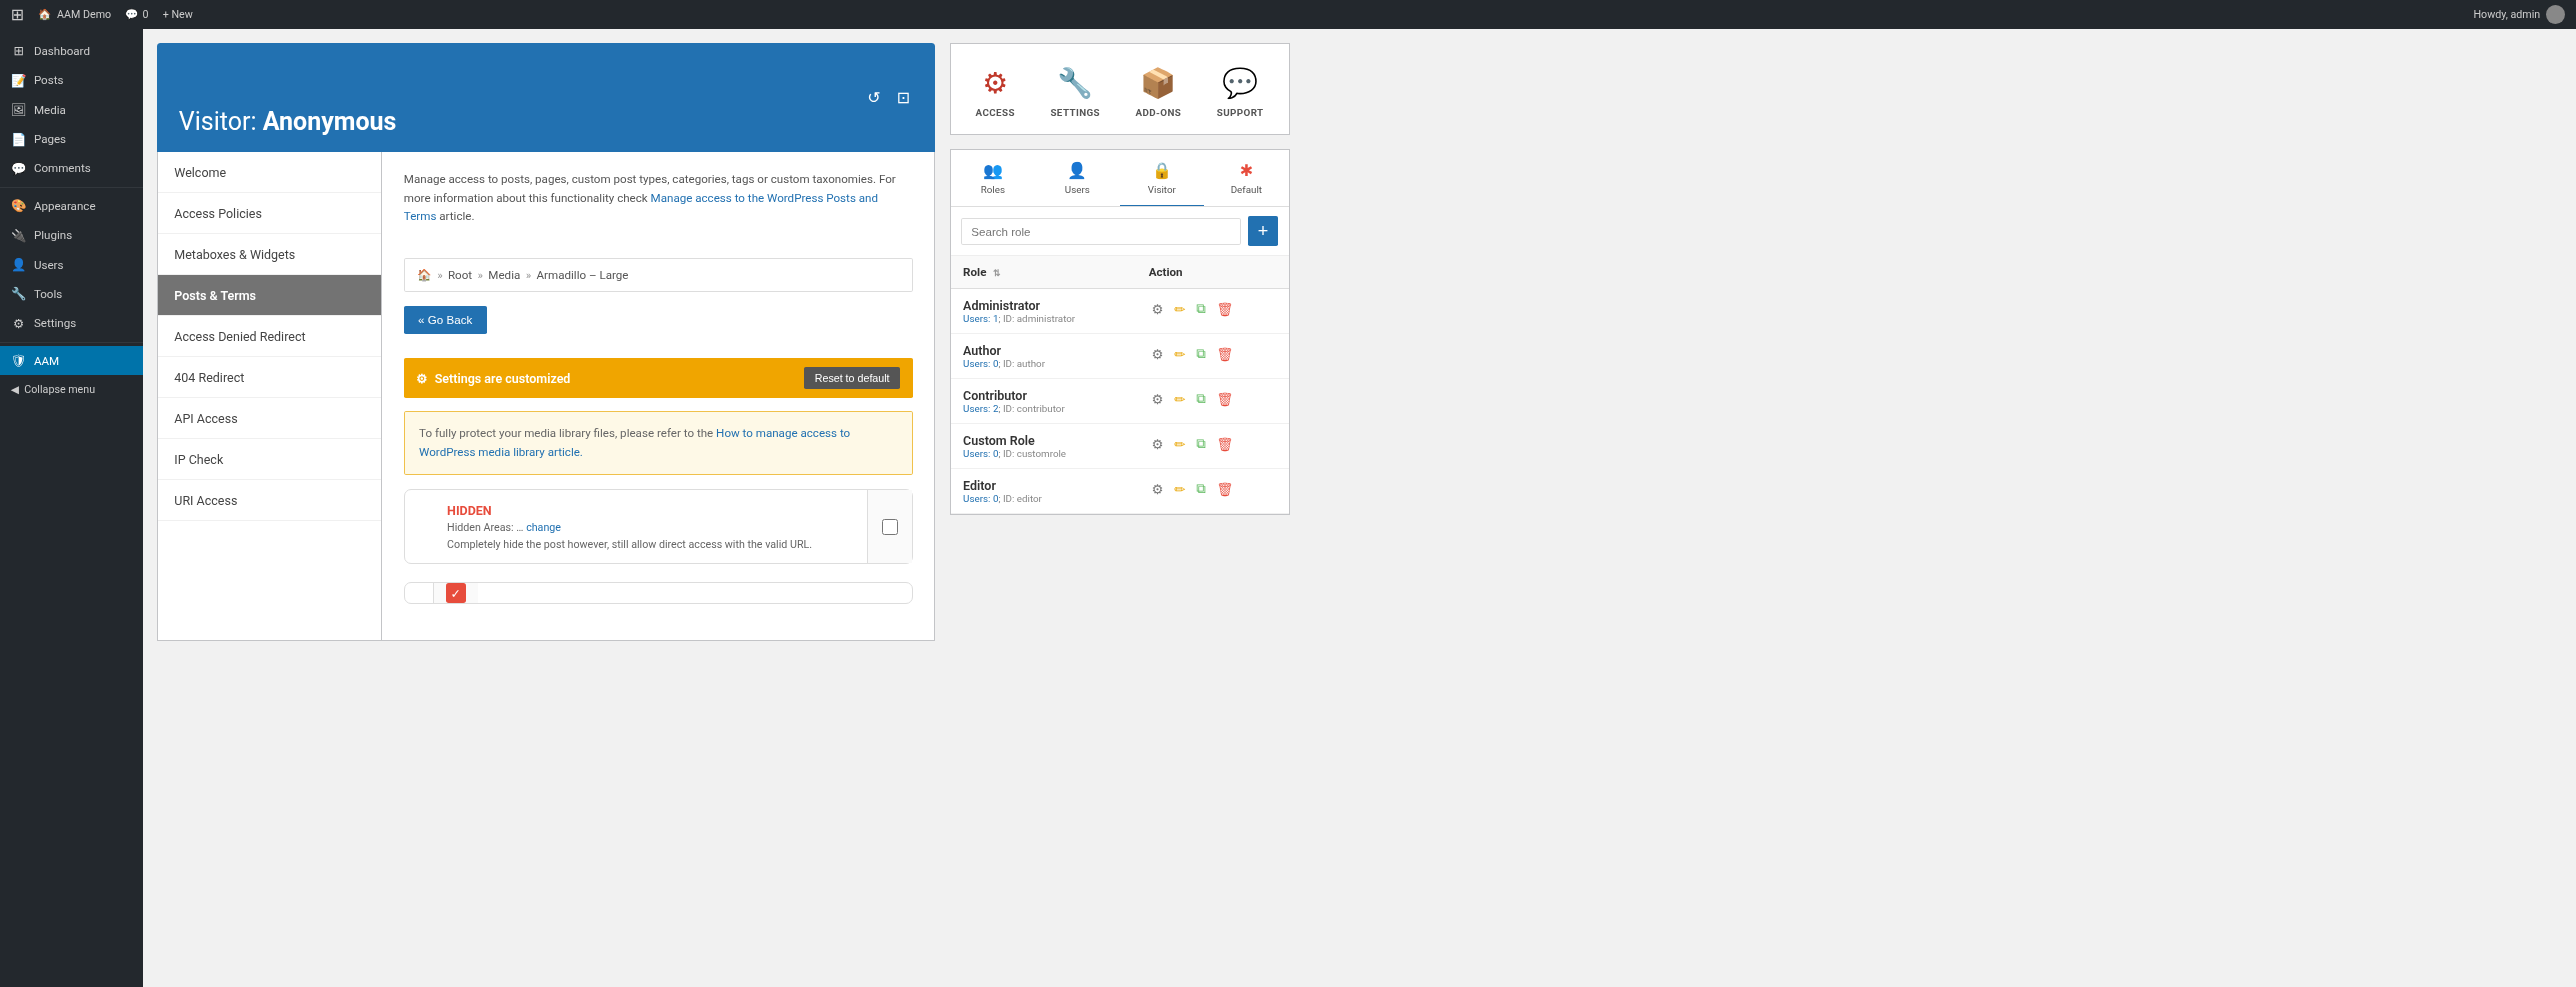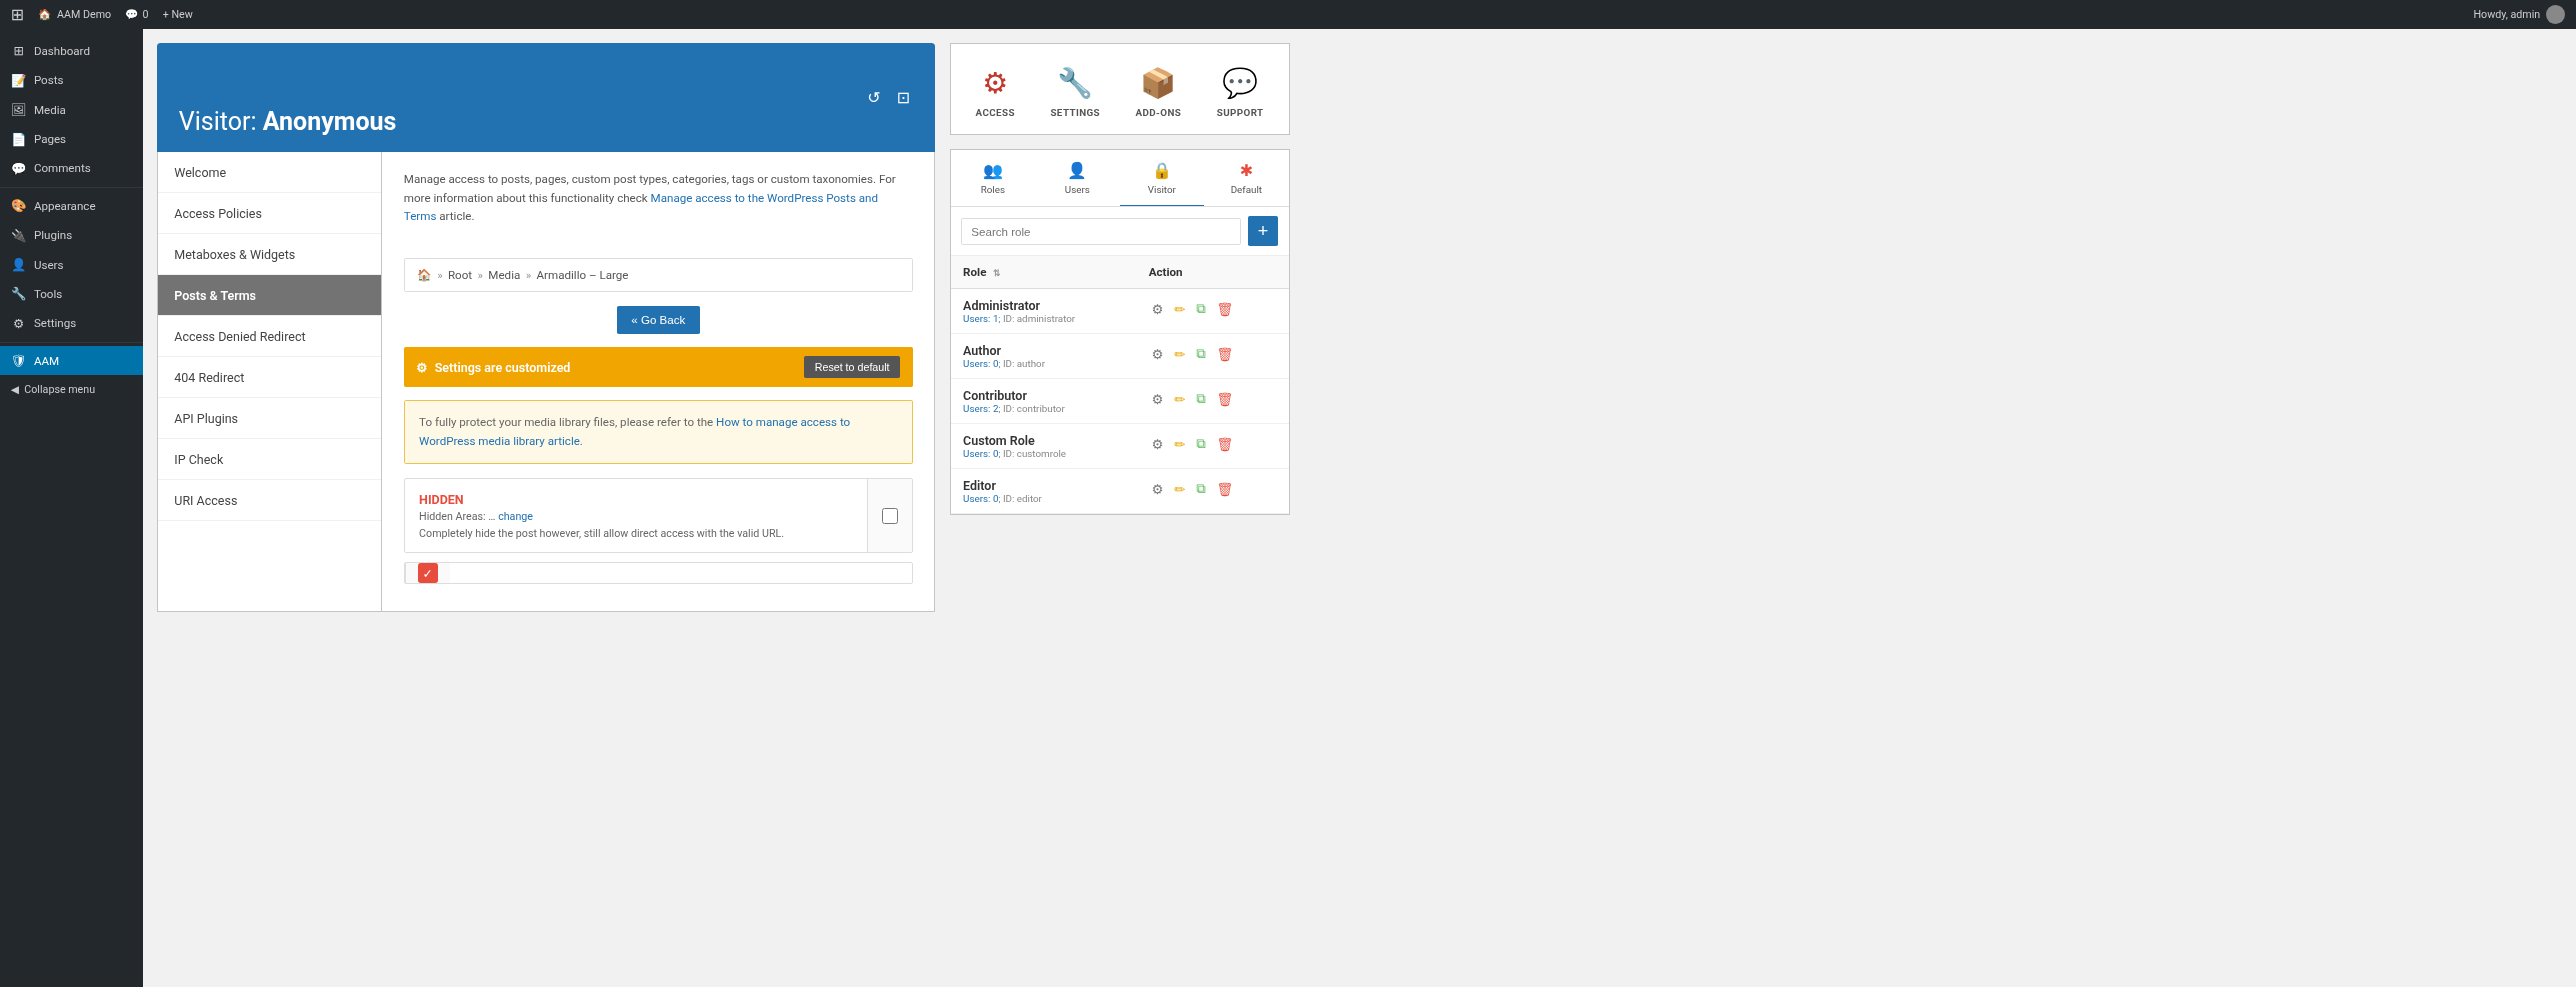--- a/index.html
+++ b/index.html
@@ -136,21 +136,21 @@
       color: #555;
       margin-bottom: 14.3px;
       display: flex;
       align-items: center;
       gap: 5.4px;
       border-radius: 1.8px;
     }
     .breadcrumb .sep { color: #999; }
 
     
-    .go-back-row { display: flex; justify-content: center; margin-bottom: 13px; }
+    .go-back-row { display: flex; justify-content: flex-start; margin-bottom: 24px; }
     .go-back-btn {
       background: #2271b1;
       color: white;
       border: none;
       padding: 7.2px 14.3px;
       font-size: 11.6px;
       cursor: pointer;
       border-radius: 1.8px;
     }
 
@@ -185,24 +185,25 @@
       color: #666;
       line-height: 1.6;
       margin-bottom: 14.3px;
       border-radius: 1.8px;
     }
     .info-box a { color: #2271b1; text-decoration: none; }
 
     
     .access-row {
       border: 0.9px solid #ddd;
-      margin-bottom: 9px;
-      border-radius: 2px;
+      margin-bottom: 18px;
+      border-radius: 7px;
       display: flex;
       align-items: stretch;
+      padding-left: 28px;
     }
     .access-row-content { flex: 1; padding: 12.5px 14.3px; }
     .access-row-content .label {
       font-size: 12.5px;
       font-weight: 700;
       margin-bottom: 3.6px;
     }
     .access-row-content .label.hidden-label { color: #e74c3c; }
     .access-row-content .label.restricted-label { color: #e74c3c; }
     .access-row-content .sub-text { font-size: 10.7px; color: #666; }
@@ -435,21 +436,21 @@
 
       <div class="content-box">
 
         <div class="sub-nav">
           <div class="sub-nav-item">Welcome</div>
           <div class="sub-nav-item">Access Policies</div>
           <div class="sub-nav-item">Metaboxes &amp; Widgets</div>
           <div class="sub-nav-item active">Posts &amp; Terms</div>
           <div class="sub-nav-item">Access Denied Redirect</div>
           <div class="sub-nav-item">404 Redirect</div>
-          <div class="sub-nav-item">API Plugins</div>
+          <div class="sub-nav-item">API Access</div>
           <div class="sub-nav-item">IP Check</div>
           <div class="sub-nav-item">URI Access</div>
         </div>
 
         <div class="right-content">
           <p class="intro-text">
             <span>Manage access to posts, pages, custom post types, categories, tags or custom taxonomies. For more information about this functionality check </span>
             <a href="#">Manage access to the WordPress Posts and Terms</a>
             <span> article.</span>
           </p>

